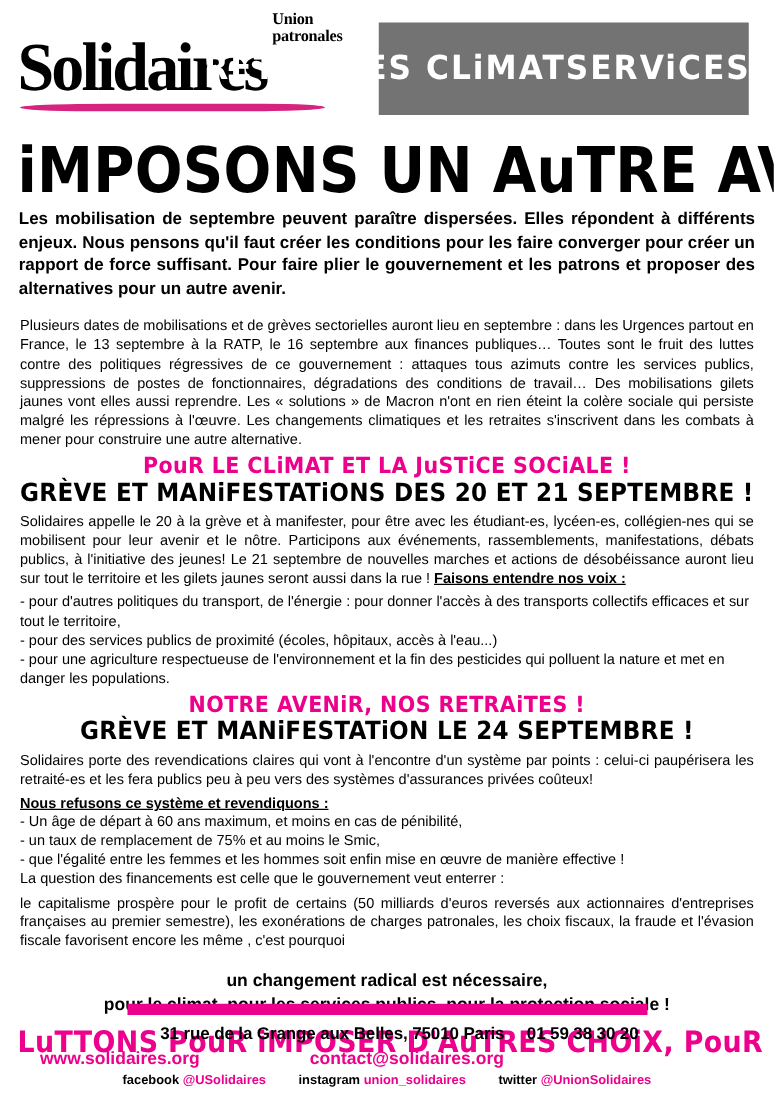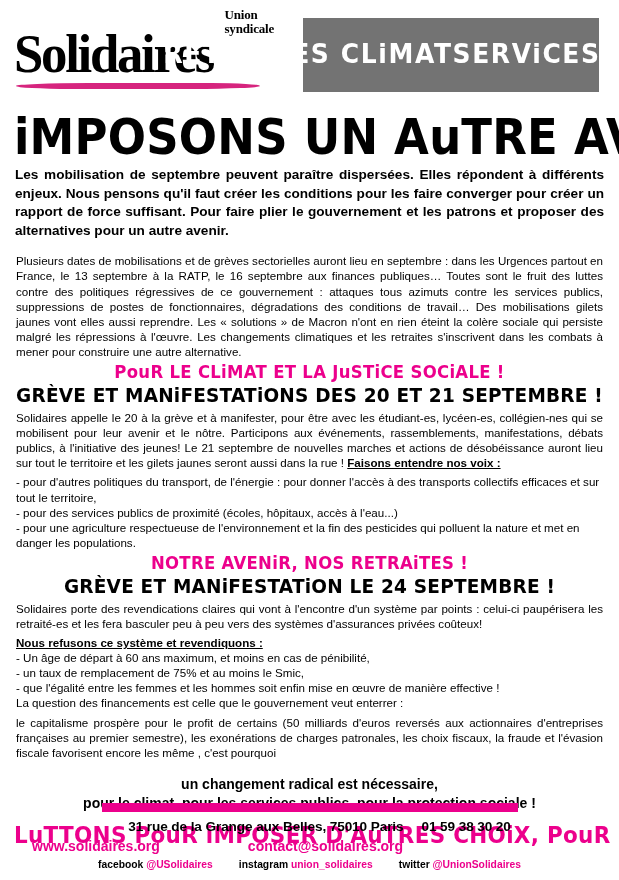--- a/index.html
+++ b/index.html
@@ -231,21 +231,21 @@
 </head>
 <body>
 
 <div class="page">
 
   <div class="masthead">
 
     <div class="logo-block">
       <div class="logo-union">
         <span>Union</span>
-        <span>syndicale</span>
+        <span>patronales</span>
       </div>
       <div class="logo-word">Solidaires</div>
       <div class="logo-underline"></div>
     </div>
 
     <div class="banner">
       <div class="banner-line">RETRAiTES  CLiMAT</div>
       <div class="banner-line">SERViCES PuBLiCS</div>
     </div>
 
@@ -272,21 +272,21 @@
     <p>- pour des services publics de proximité (écoles, hôpitaux, accès à l'eau...)</p>
     <p>- pour une agriculture respectueuse de l'environnement et la fin des pesticides qui polluent la nature et met en danger les populations.</p>
   </div>
 
   <div class="call">
     <div class="call-pink">NOTRE AVENiR, NOS RETRAiTES !</div>
     <div class="call-black">GRÈVE ET MANiFESTATiON LE 24 SEPTEMBRE !</div>
   </div>
 
   <div class="body-block tight">
-    <p>Solidaires porte des revendications claires qui vont à l'encontre d'un système par points : celui-ci paupérisera les retraité-es et les  fera basculer peu à peu vers des systèmes d'assurances privées coûteux!</p>
+    <p>Solidaires porte des revendications claires qui vont à l'encontre d'un système par points : celui-ci paupérisera les retraité-es et les  fera publics peu à peu vers des systèmes d'assurances privées coûteux!</p>
   </div>
   <div class="body-block tight lines">
     <p><span class="ul-bold">Nous refusons ce système et revendiquons :</span></p>
     <p>- Un âge de départ à 60 ans maximum, et moins en cas de pénibilité,</p>
     <p>- un taux de remplacement de 75% et au moins le Smic,</p>
     <p>- que l'égalité entre les femmes et les hommes soit enfin mise en œuvre de manière effective !</p>
     <p>La question des financements est celle que le gouvernement veut enterrer :</p>
   </div>
   <div class="body-block tight">
     <p>le capitalisme prospère pour le profit de certains (50 milliards d'euros reversés aux actionnaires d'entreprises françaises au premier semestre), les exonérations de charges patronales, les choix fiscaux, la fraude et l'évasion fiscale favorisent encore les même , c'est pourquoi</p>

